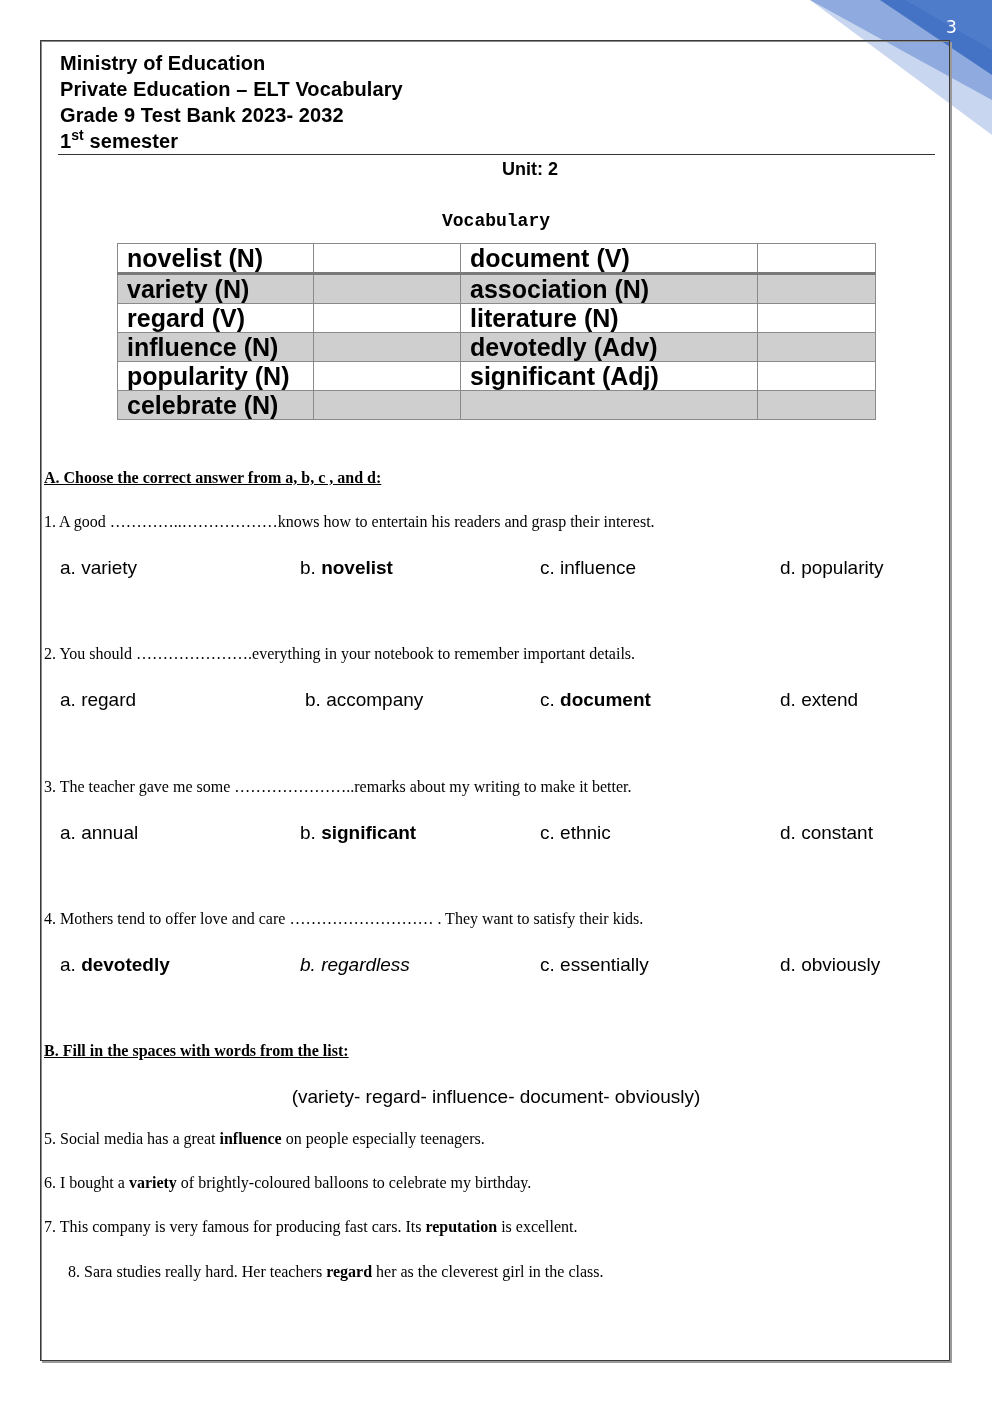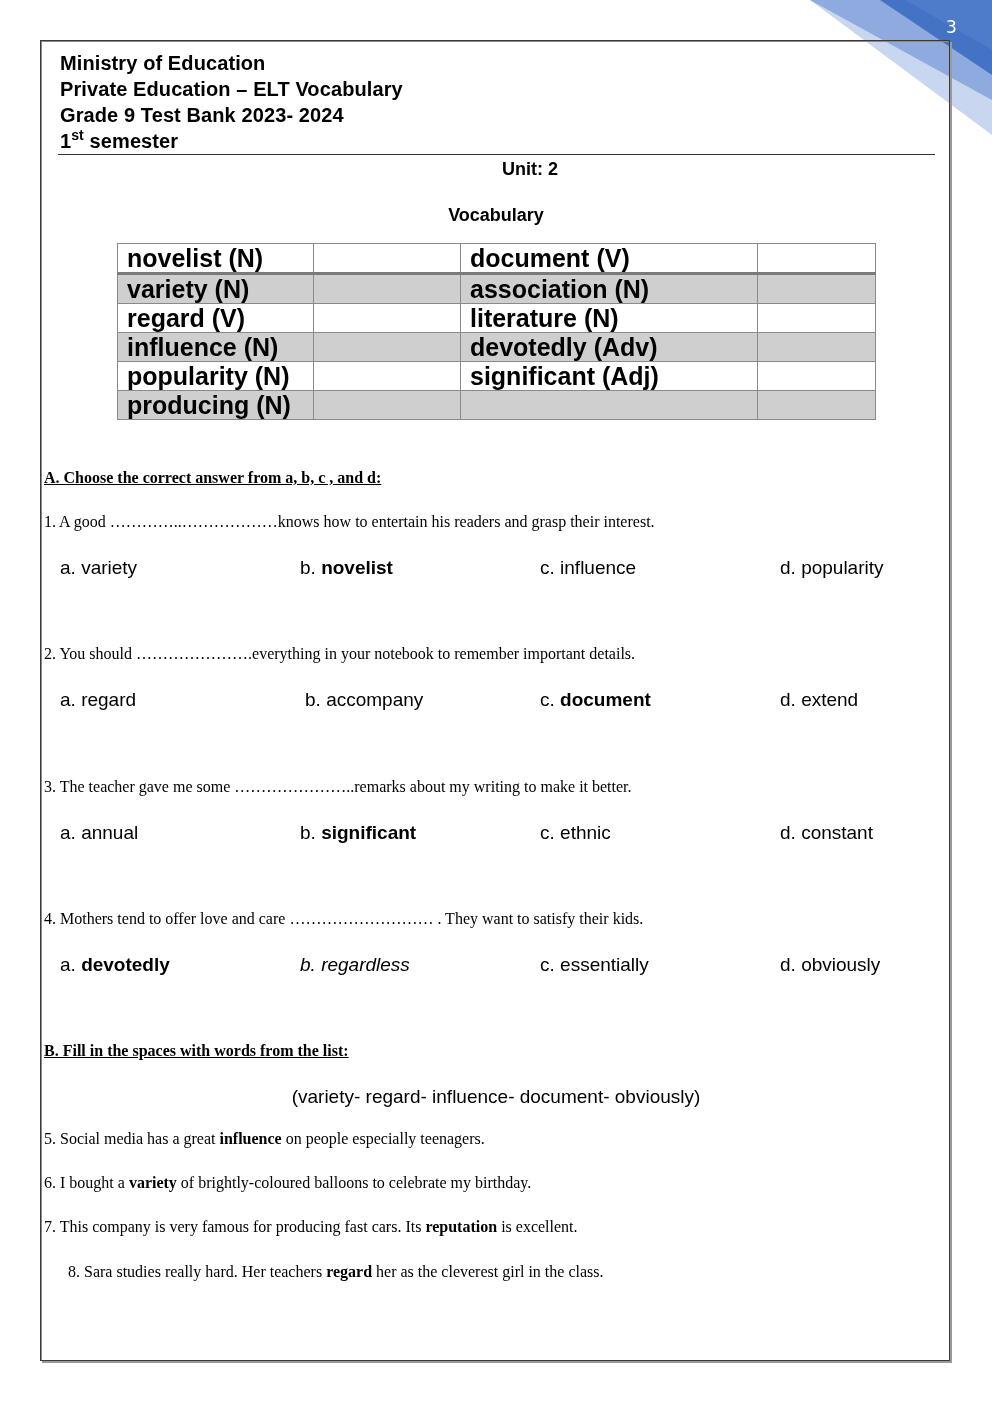--- a/index.html
+++ b/index.html
@@ -140,27 +140,27 @@
   <polygon points="80,0 192,0 192,75" fill="#4472c4"></polygon>
   <polygon points="105,0 192,0 192,50" fill="#4f7bcb"></polygon>
 </svg>
 <div class="page-num">3</div>
 
 <div class="frame"></div>
 
 <div class="header">
   <div>Ministry of Education</div>
   <div>Private Education – ELT Vocabulary</div>
-  <div>Grade 9 Test Bank 2023- 2024</div>
+  <div>Grade 9 Test Bank 2023- 2032</div>
   <div><span>1</span><sup>st</sup><span> semester</span></div>
 </div>
 <div class="header-rule"></div>
 
 <div class="center-title" style="top:159px;margin-left:34px;">Unit: 2</div>
-<div class="center-title" style="top:205px;">Vocabulary</div>
+<div class="center-title" style="top:211px;font-family:Liberation Mono, monospace;">Vocabulary</div>
 
 <table class="vocab-table">
   <tbody id="vocab-body">
       <tr class="first">
         <td class="c1">novelist (N)</td>
         <td class="c2"></td>
         <td class="c3">document (V)</td>
         <td class="c4"></td>
       </tr>
       <tr class="shaded">
@@ -181,21 +181,21 @@
         <td class="c3">devotedly (Adv)</td>
         <td class="c4"></td>
       </tr>
       <tr>
         <td class="c1">popularity (N)</td>
         <td class="c2"></td>
         <td class="c3">significant (Adj)</td>
         <td class="c4"></td>
       </tr>
       <tr class="shaded">
-        <td class="c1">producing (N)</td>
+        <td class="c1">celebrate (N)</td>
         <td class="c2"></td>
         <td class="c3"></td>
         <td class="c4"></td>
       </tr>
     </tbody>
 </table>
 
 <div class="body-text section-title" style="top:469px;">A. Choose the correct answer from a, b, c , and d:</div>
 <div id="section-a">
     <div class="body-text" style="top: 513px;">1. A good …………..………………knows how to entertain his readers and grasp their interest.</div>

